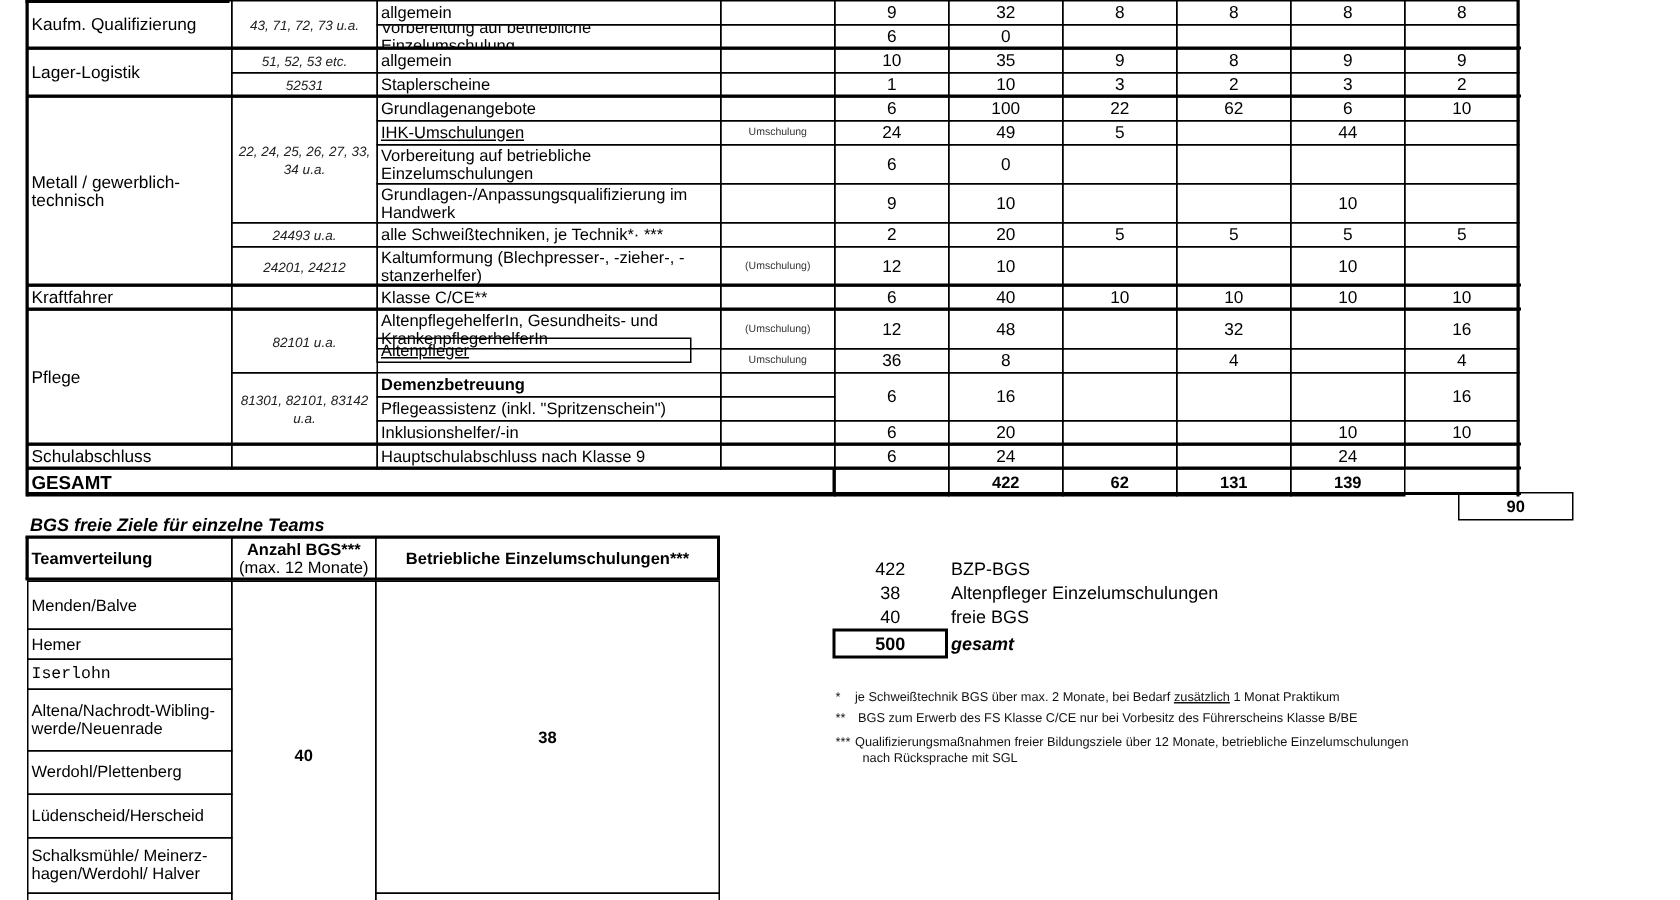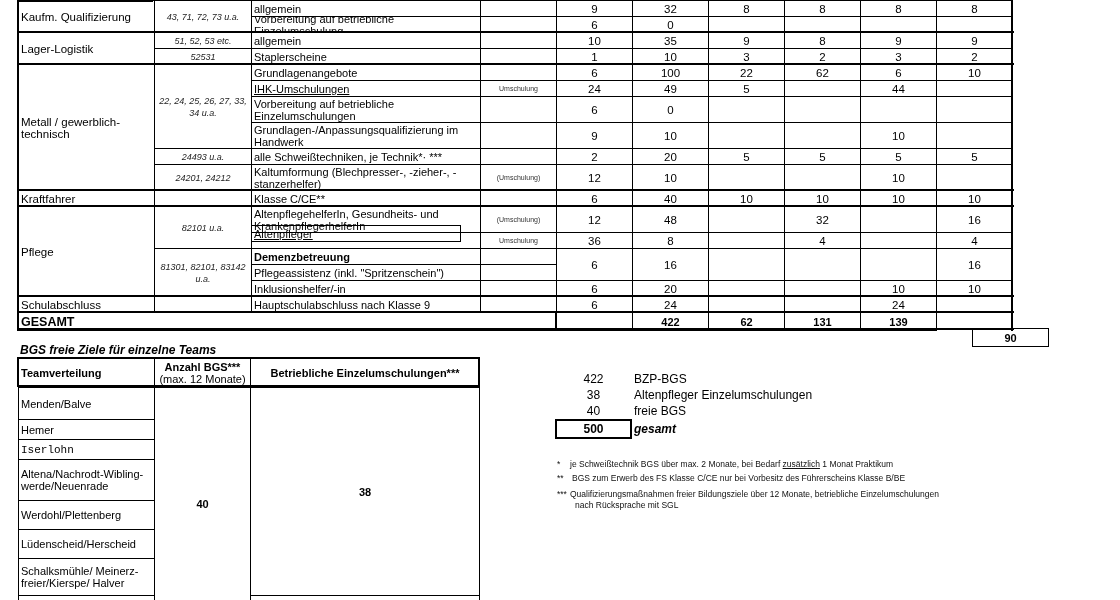--- a/index.html
+++ b/index.html
@@ -535,21 +535,21 @@
 werde/Neuenrade</span>
   </div>
 <div class="c lft" style="left: 18px; top: 500px; width: 137px; height: 30px;">
     <span style="white-space: pre-line;">Werdohl/Plettenberg</span>
   </div>
 <div class="c lft" style="left: 18px; top: 529px; width: 137px; height: 30px;">
     <span style="white-space: pre-line;">Lüdenscheid/Herscheid</span>
   </div>
 <div class="c lft" style="left: 18px; top: 558px; width: 137px; height: 38px;">
     <span style="white-space: pre-line;">Schalksmühle/ Meinerz-
-freier/Kierspe/ Halver</span>
+hagen/Werdohl/ Halver</span>
   </div>
 <div class="c lft" style="left: 18px; top: 595px; width: 137px; height: 26px;"></div>
 <div class="c ctr b" style="left: 154px; top: 387px; width: 97px; height: 234px; align-items: center;">
     <span style="white-space: pre-line;">40</span>
   </div>
 <div class="c ctr b" style="left: 250px; top: 387px; width: 230px; height: 209px;">
     <span style="white-space: pre-line;">38</span>
   </div>
 <div class="c ctr" style="left: 250px; top: 595px; width: 230px; height: 26px;"></div>
 <div class="thick" style="left: 17px; top: 357px; width: 463px; height: 2px;"></div>

